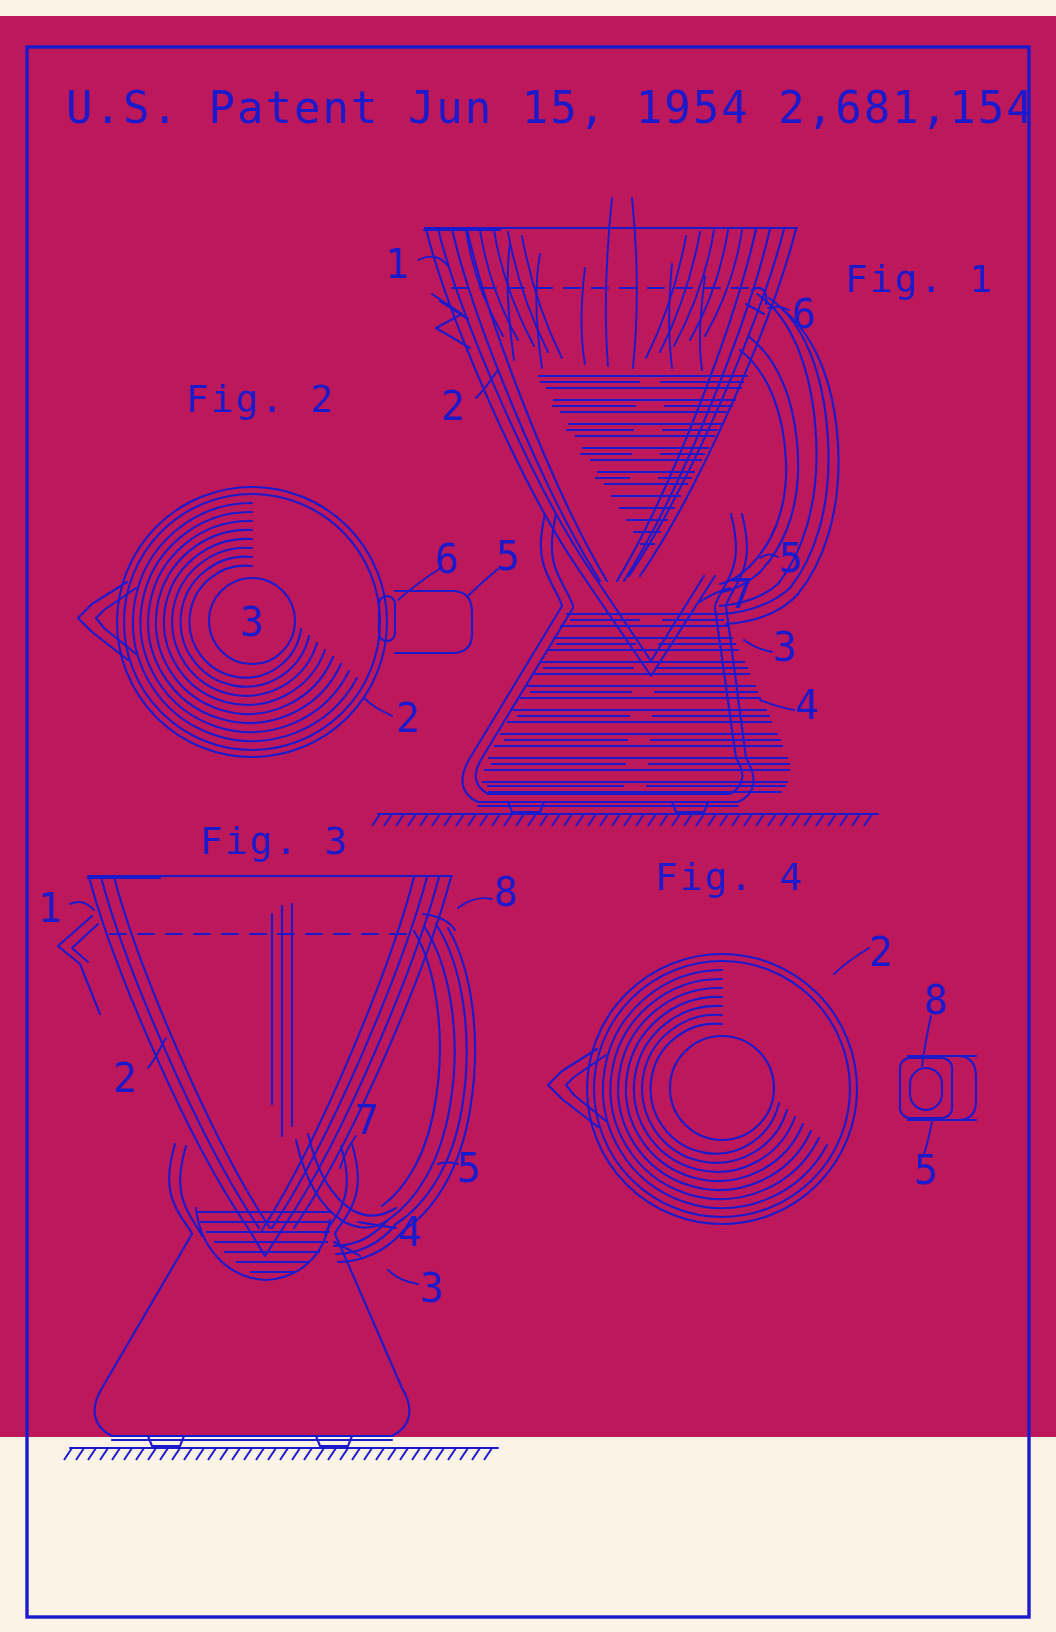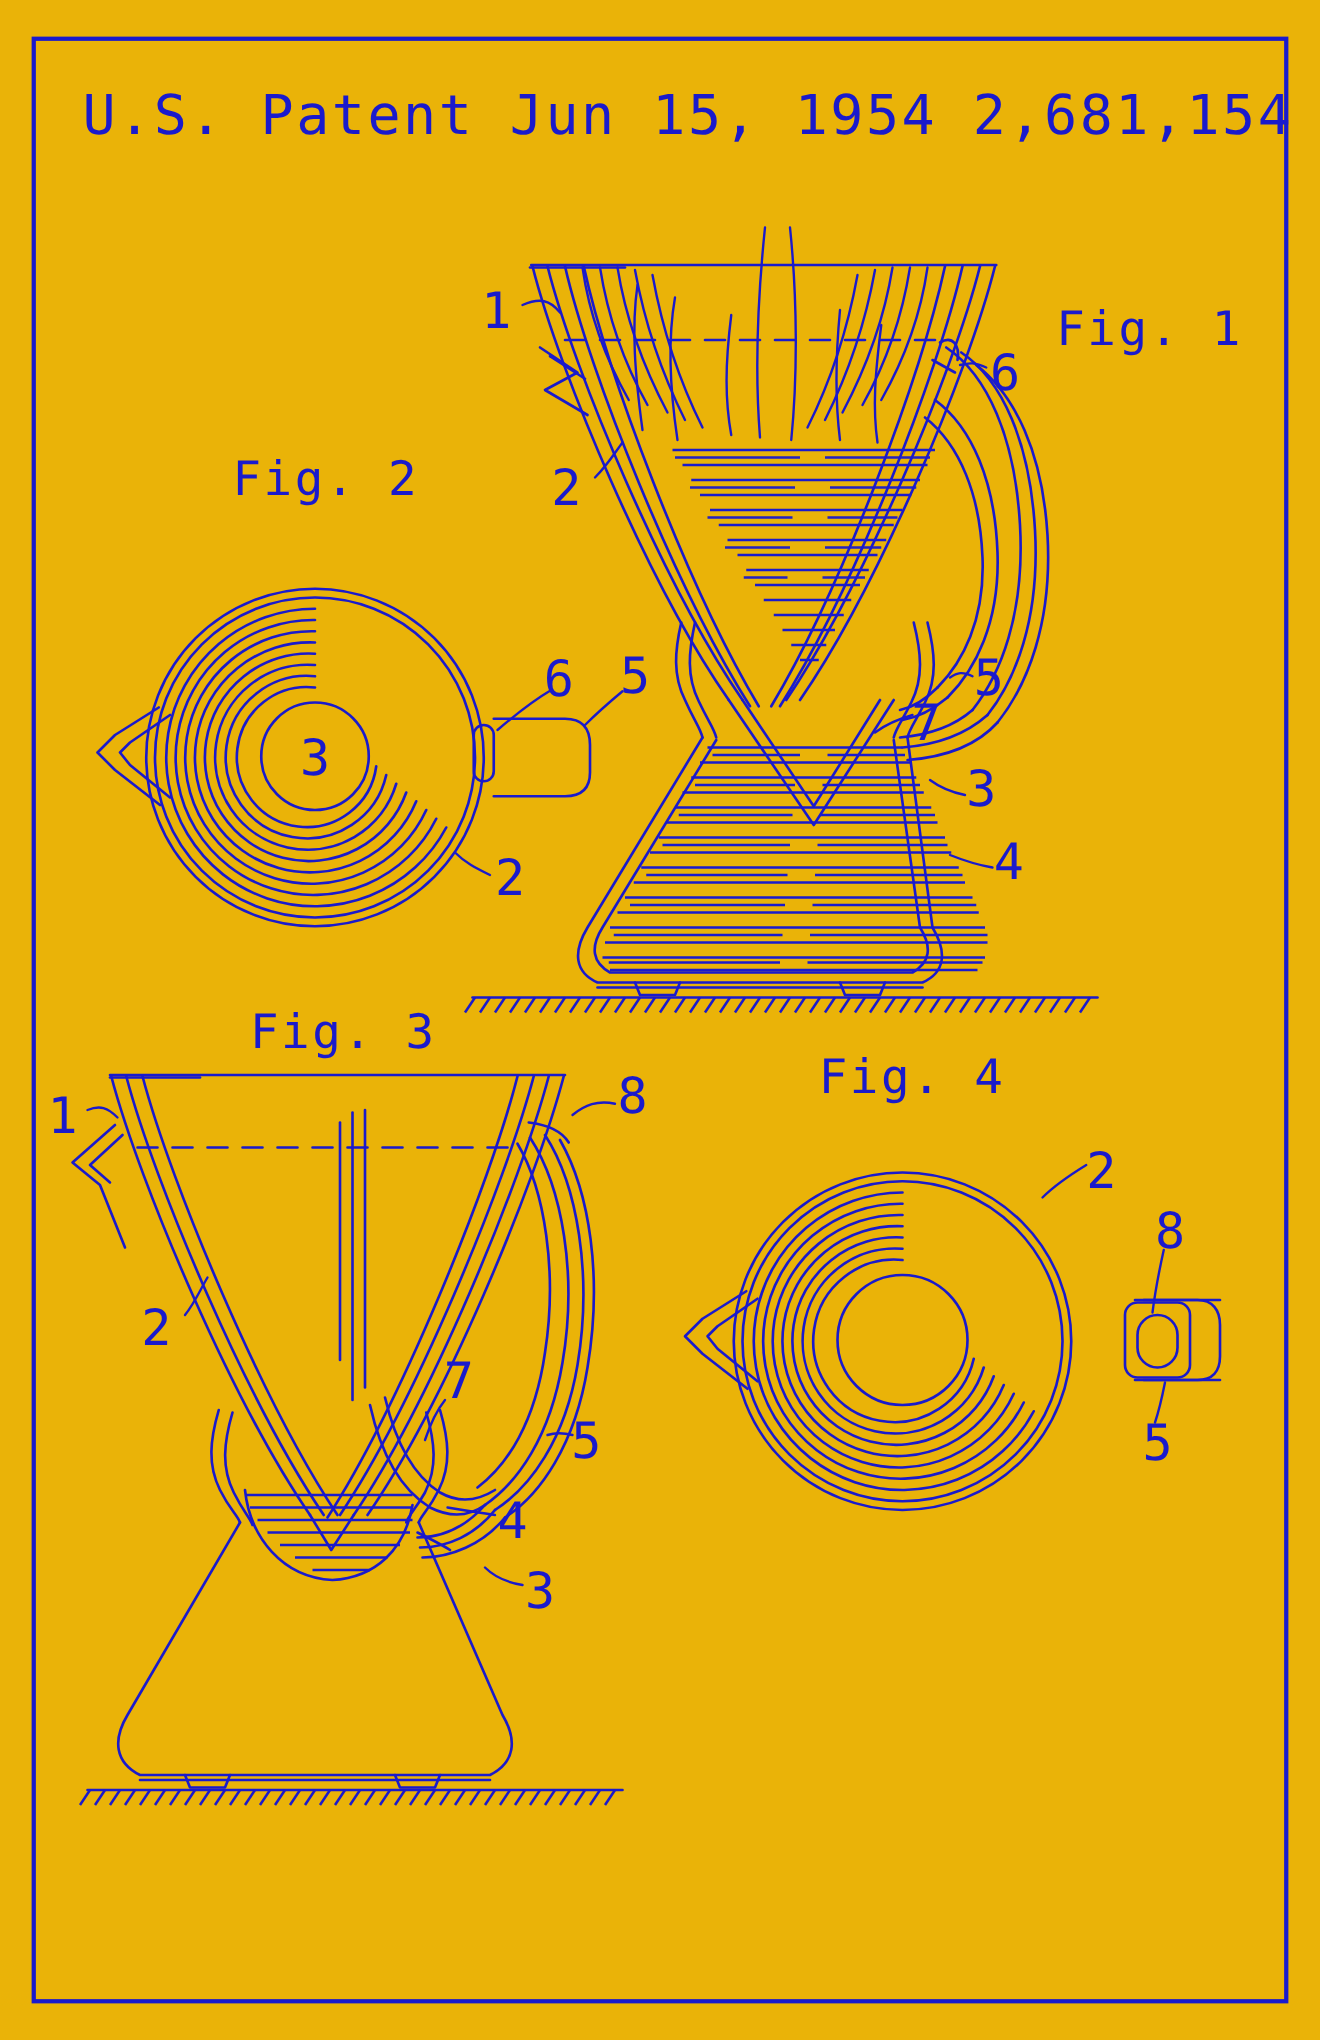--- a/index.html
+++ b/index.html
@@ -9,22 +9,23 @@
   }
   body {
     width: 1056px;
     height: 1632px;
     overflow: hidden;
     font-family: "DejaVu Sans", sans-serif;
   }
   #sheet {
     position: relative;
     width: 1056px;
-    height: 1632px;
-    background: #eab308;
+    height: 1421px;
+    background: #be185d;
+    margin-top: 16px;
   }
   #patent-svg {
     display: block;
     width: 1056px;
     height: 1632px;
   }
   .ink { stroke: #1A1ACC; fill: none; stroke-width: 2.1; stroke-linecap: round; stroke-linejoin: round; }
   .ink-thin { stroke: #1A1ACC; fill: none; stroke-width: 1.9; stroke-linecap: round; }
   .ink-hatch { stroke: #1A1ACC; fill: none; stroke-width: 2.0; stroke-linecap: butt; }
   .frame { stroke: #1A1ACC; fill: none; stroke-width: 3.4; }

